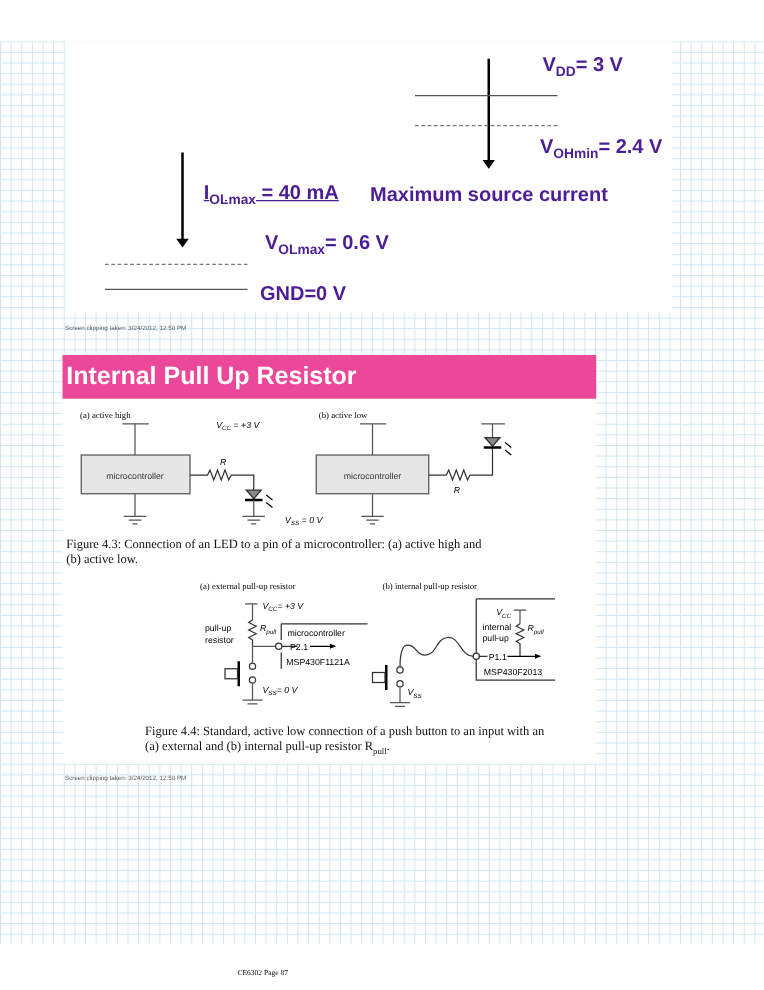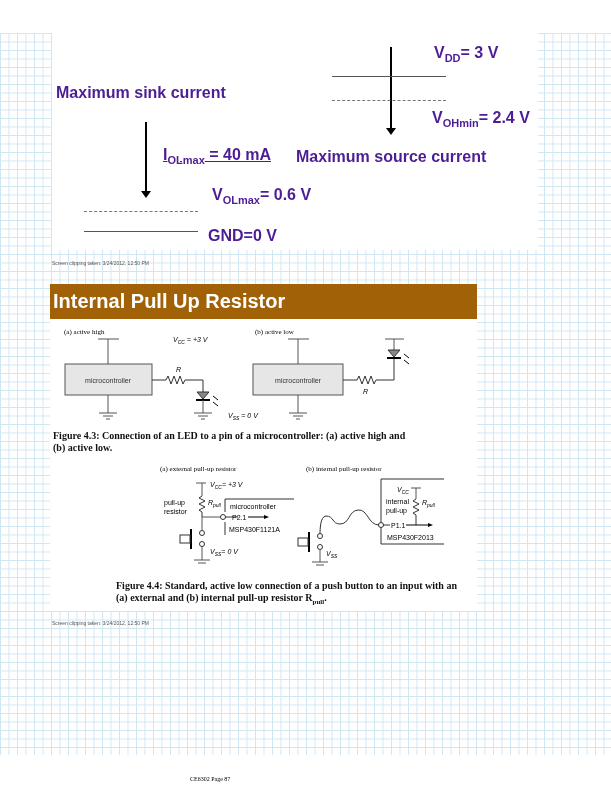--- a/index.html
+++ b/index.html
@@ -27,35 +27,34 @@
   .arrow { position:absolute; width:2px; background:#000; }
   .arrow::after {
     content:""; position:absolute; left:-4px; bottom:-6px;
     border-left:5px solid transparent; border-right:5px solid transparent; border-top:7px solid #000;
   }
   .clip-note { position:absolute; font-size:5px; color:#555; font-family:"Liberation Sans", sans-serif; white-space:nowrap; }
   .slide2 {
     position:absolute; left:50px; top:284px; width:427px; height:327px; background:#ffffff;
   }
   .banner {
-    position:absolute; left:0; top:0; width:427px; height:35px; background:#a16207;
+    position:absolute; left:0; top:0; width:427px; height:35px; background:#ec4899;
     color:#fff; font-weight:bold; font-size:20px; line-height:35px; padding-left:3px; box-sizing:border-box;
   }
   .serif { font-family:"Liberation Serif", serif; }
-  .cap { position:absolute; font-family:"Liberation Serif", serif; font-weight:bold; font-size:10px; color:#111; line-height:12px; }
+  .cap { position:absolute; font-family:"Liberation Serif", serif; font-weight:normal; font-size:10px; color:#111; line-height:12px; }
   .footer { position:absolute; left:190px; top:776px; font-family:"Liberation Serif", serif; font-size:6px; color:#000; }
   svg text { font-family:"Liberation Sans", sans-serif; }
 </style>
 </head>
 <body>
 
 <div class="grid"></div>
 
 <div class="slide1">
-  <div class="t" style="left:4px;top:51px;">Maximum sink current</div>
   <div class="arrow" style="left:93px;top:89px;height:70px;"></div>
   <div class="t" style="left:111px;top:113px;text-decoration:underline;"><span>I</span><sub>OLmax</sub><span> = 40 mA</span></div>
   <div class="dline" style="left:32px;top:178px;width:114px;"></div>
   <div class="t" style="left:160px;top:153px;"><span>V</span><sub>OLmax</sub><span>= 0.6 V</span></div>
   <div class="hline" style="left:32px;top:198px;width:114px;"></div>
   <div class="t" style="left:156px;top:194px;">GND=0 V</div>
 
   <div class="arrow" style="left:338px;top:14px;height:82px;"></div>
   <div class="hline" style="left:280px;top:43px;width:114px;"></div>
   <div class="dline" style="left:280px;top:67px;width:114px;"></div>

